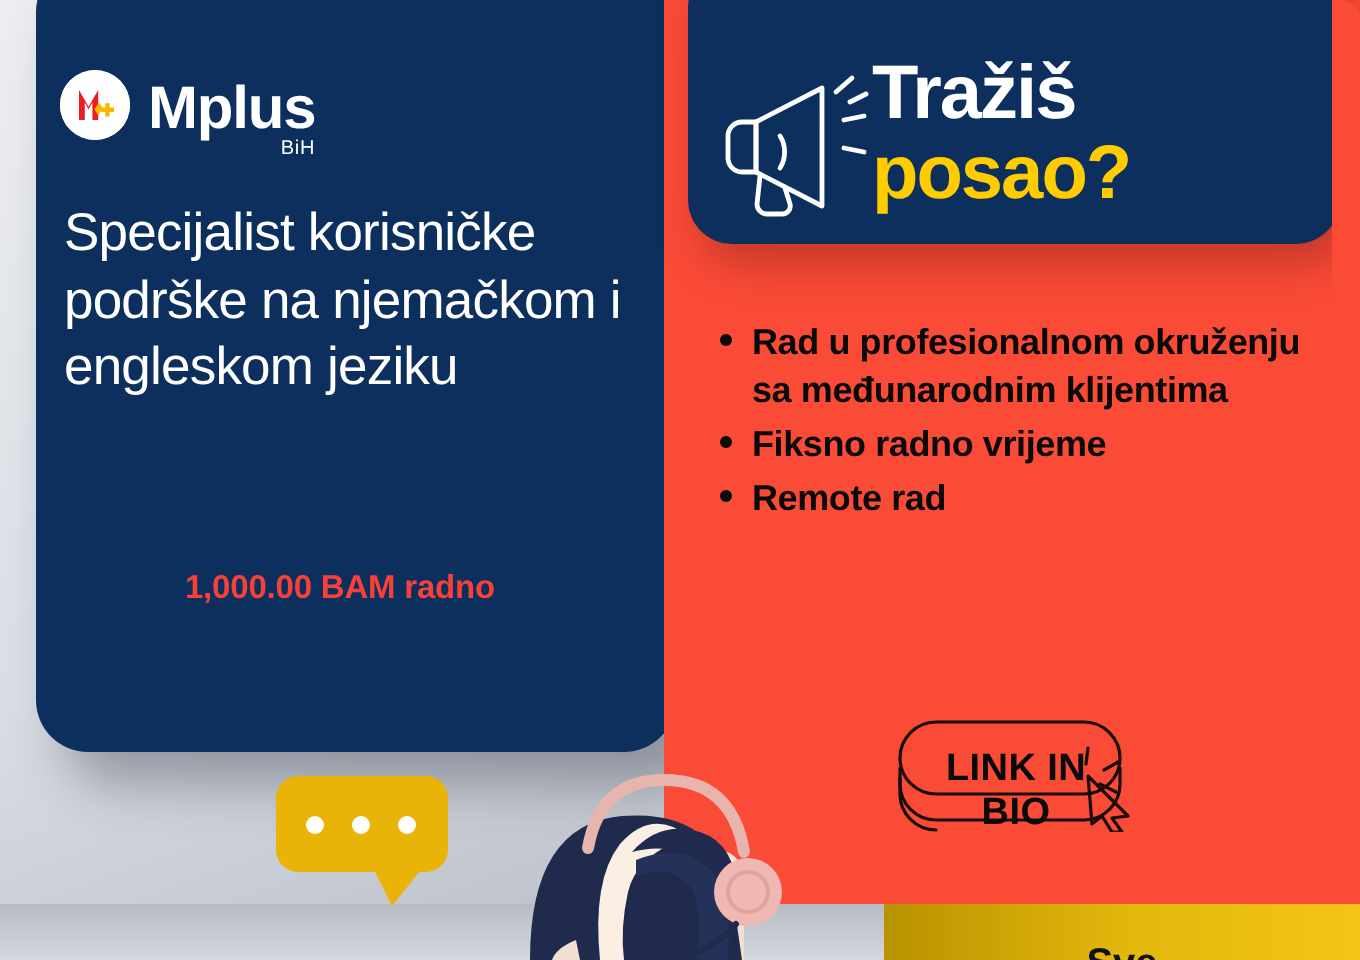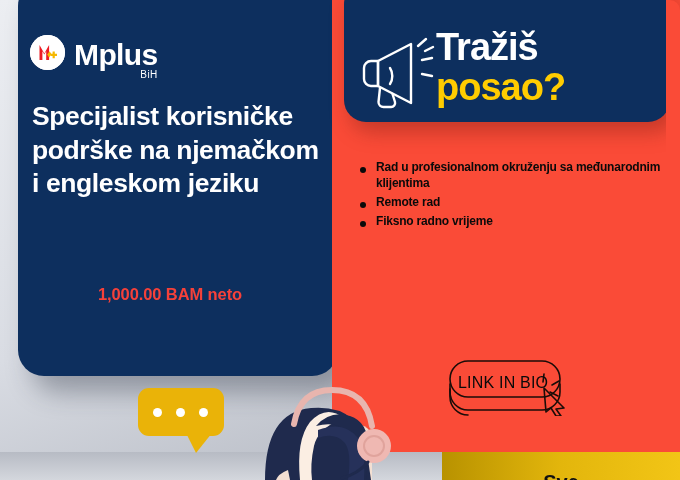--- a/index.html
+++ b/index.html
@@ -38,21 +38,21 @@
     color:#ffffff;font-size:30px;font-weight:700;letter-spacing:-.6px;
     line-height:1;position:relative;padding-right:2px;
   }
   .logo-sub{
     position:absolute;right:2px;top:30px;color:#ffffff;
     font-size:10px;font-weight:400;letter-spacing:.4px;
   }
 
   .headline{
     position:absolute;left:32px;top:100px;width:296px;
-    color:#ffffff;font-size:26.5px;font-weight:700;line-height:1.27;
+    color:#ffffff;font-size:26.5px;font-weight:400;line-height:1.27;
     letter-spacing:-.4px;
   }
   .bonus{
     position:absolute;left:32px;top:283px;width:276px;text-align:center;
     color:#f5413a;font-size:16.5px;font-weight:700;line-height:1.38;
     letter-spacing:-.1px;
   }
 
   
   .right-col{
@@ -72,34 +72,34 @@
   .hdr-text{
     position:absolute;left:104px;top:28px;width:216px;
     font-size:38px;font-weight:700;line-height:1.05;letter-spacing:-1px;
   }
   .hdr-l1{color:#ffffff;display:block;}
   .hdr-l2{color:#ffcc00;display:block;}
 
   ul.bullets{
     position:absolute;left:24px;top:160px;width:294px;
     margin:0;padding:0 0 0 20px;list-style:none;
-    color:#0a0a0a;font-size:12px;font-weight:700;line-height:1.33;
+    color:#0a0a0a;font-size:18px;font-weight:700;line-height:1.33;
     letter-spacing:-.2px;
   }
   ul.bullets li{position:relative;margin:0 0 3px 0;}
   ul.bullets li:before{
     content:"";position:absolute;left:-16px;top:7px;
     width:6px;height:6px;border-radius:50%;background:#0a0a0a;
   }
 
   .link-bio{position:absolute;left:440px;top:358px;width:140px;height:58px;}
   .link-bio svg{display:block;}
   .link-bio .lb-text{
-    position:absolute;left:18px;top:16px;width:100px;text-align:left;
-    color:#0a0a0a;font-size:16px;font-weight:400;letter-spacing:.2px;
+    position:absolute;left:18px;top:16px;width:100px;text-align:center;
+    color:#0a0a0a;font-size:19px;font-weight:700;letter-spacing:.2px;
   }
 
   
   .yellow-strip{
     position:absolute;left:442px;top:452px;width:238px;height:28px;
     background:linear-gradient(90deg,#b89200 0%,#e3b60c 50%,#f2c516 100%);
     overflow:hidden;
   }
   .yellow-strip .ys-text{
     position:absolute;left:0;top:19px;width:238px;text-align:center;
@@ -148,21 +148,21 @@
       </span>
       <span class="logo-word">
         <span>Mplus</span>
         <span class="logo-sub">BiH</span>
       </span>
     </div>
 
     <div class="headline">Specijalist korisničke podrške na njemačkom i engleskom jeziku</div>
 
     <div class="bonus">
-      <div>1,000.00 BAM neto</div>
+      <div>1,000.00 BAM radno</div>
     </div>
   </div>
 
   <div class="right-col">
 
     <div class="navy-header"></div>
 
     <span class="mega-icon">
       <svg width="88" height="78" viewBox="0 0 88 78" fill="none" stroke="#ffffff" stroke-width="2.4" stroke-linecap="round" stroke-linejoin="round">
         <path d="M10 36 L10 47 a7 7 0 0 0 7 7 L24 54 L24 29 L17 29 a7 7 0 0 0 -7 7 Z"></path>
@@ -176,22 +176,22 @@
       </svg>
     </span>
 
     <div class="hdr-text">
       <span class="hdr-l1">Tražiš</span>
       <span class="hdr-l2">posao?</span>
     </div>
 
     <ul class="bullets">
       <li>Rad u profesionalnom okruženju sa međunarodnim klijentima</li>
+      <li>Fiksno radno vrijeme</li>
       <li>Remote rad</li>
-      <li>Fiksno radno vrijeme</li>
     </ul>
   </div>
 
   <div class="link-bio">
     <svg width="140" height="58" viewBox="0 0 140 58" fill="none" stroke="#1a0c08" stroke-width="1.6" stroke-linecap="round" stroke-linejoin="round">
       <rect x="10" y="3" width="110" height="36" rx="18"></rect>
       <path d="M10 26 L10 34 a18 18 0 0 0 18 18 L102 52 a18 18 0 0 0 18 -18 L120 26"></path>
       <path d="M10 31 L10 39 a18 18 0 0 0 18 18"></path>
       <path d="M103 24 L104 16 M112 27 L119 23 M110 34 L118 38"></path>
       <path d="M104 30 L124 50 L116 51 L121 58 L116 58 L111 50 L106 54 Z" fill="none"></path>

